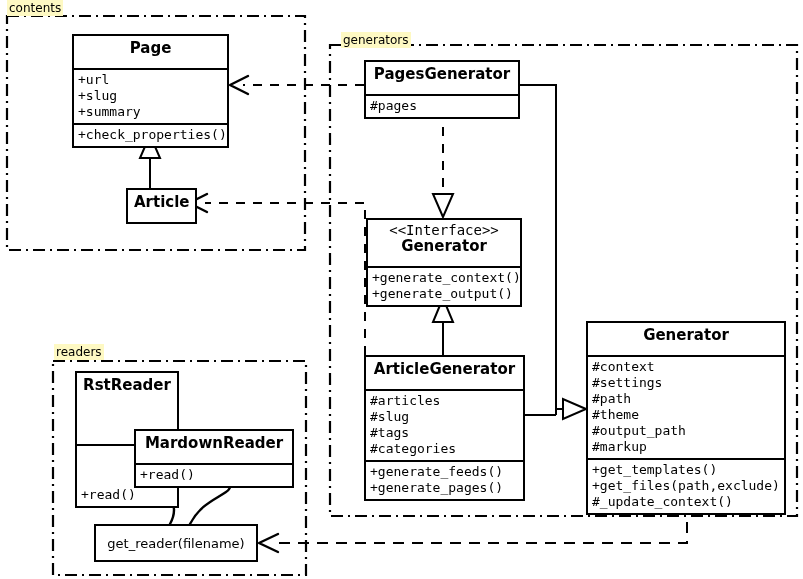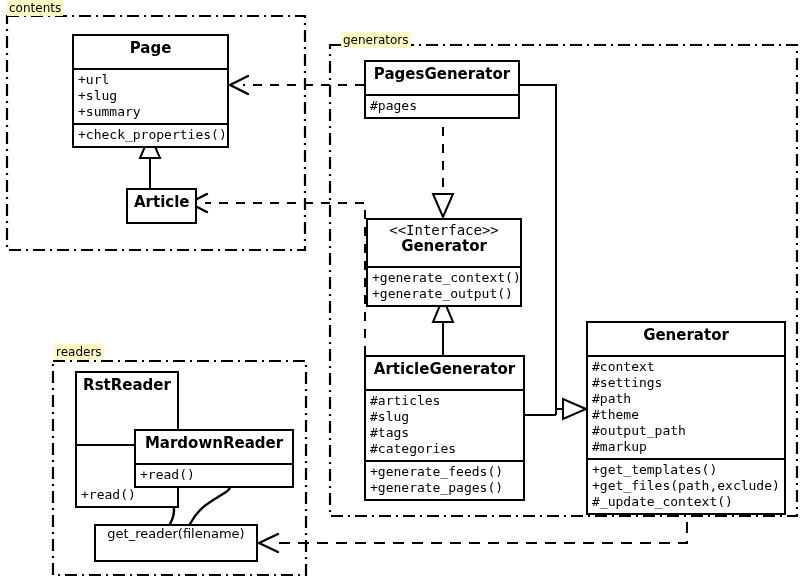--- a/index.html
+++ b/index.html
@@ -78,21 +78,21 @@
     line-height: 16px;
     padding: 0 3px 0 4px;
     white-space: nowrap;
   }
   .uml-plain {
     position: absolute;
     box-sizing: border-box;
     border: 2px solid #000000;
     background: #ffffff;
     display: flex;
-    align-items: flex-start;
+    align-items: center;
     justify-content: center;
   }
   .uml-plain span {
     font-family: "DejaVu Sans", sans-serif;
     font-size: 13px;
     color: #000000;
     white-space: nowrap;
   }
 </style>
 </head>

